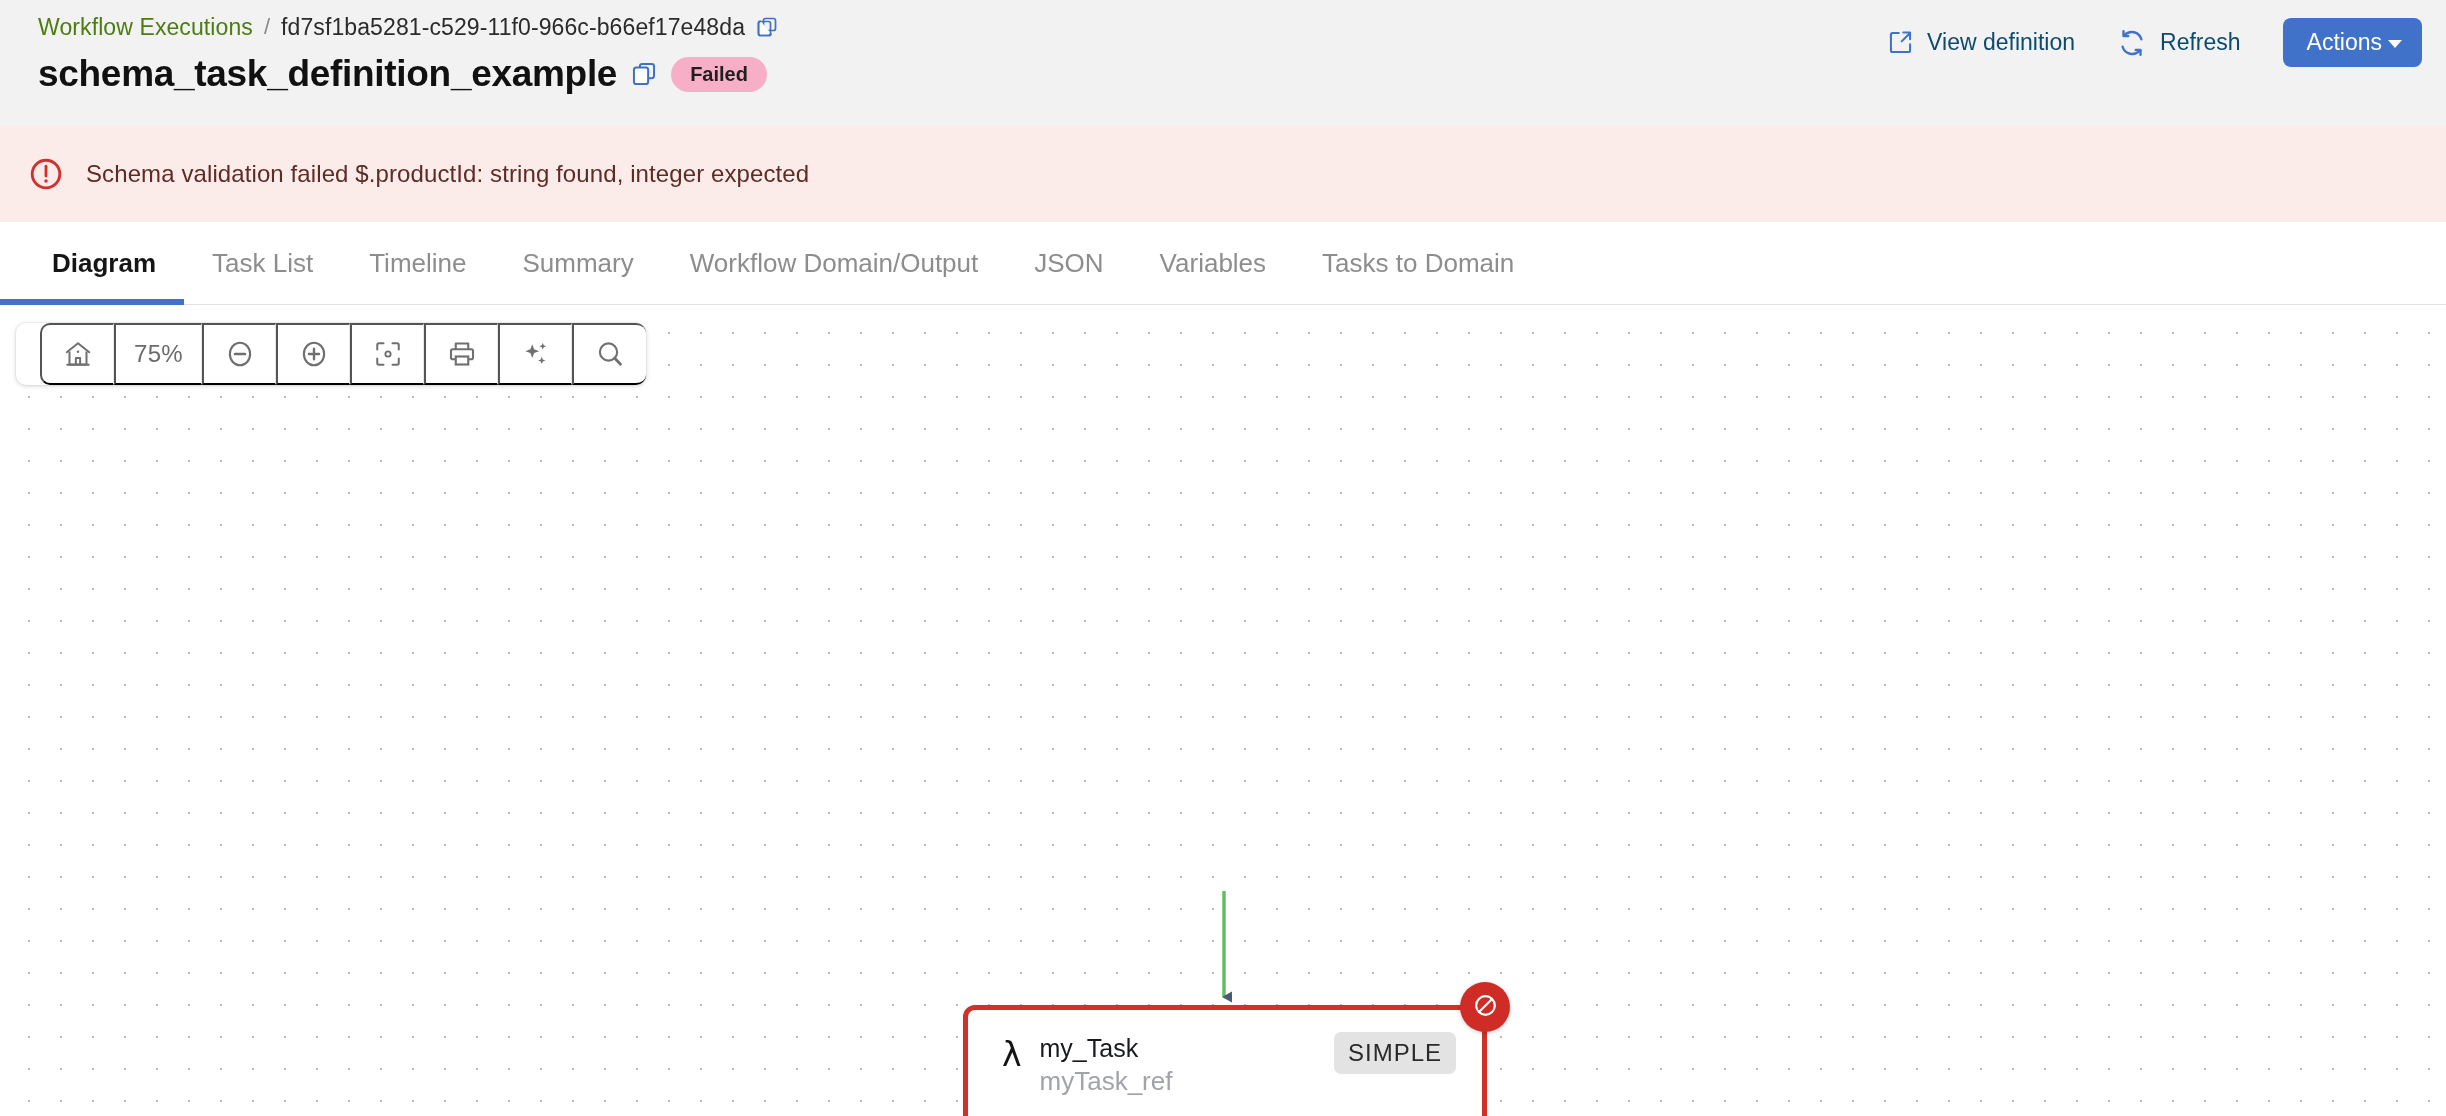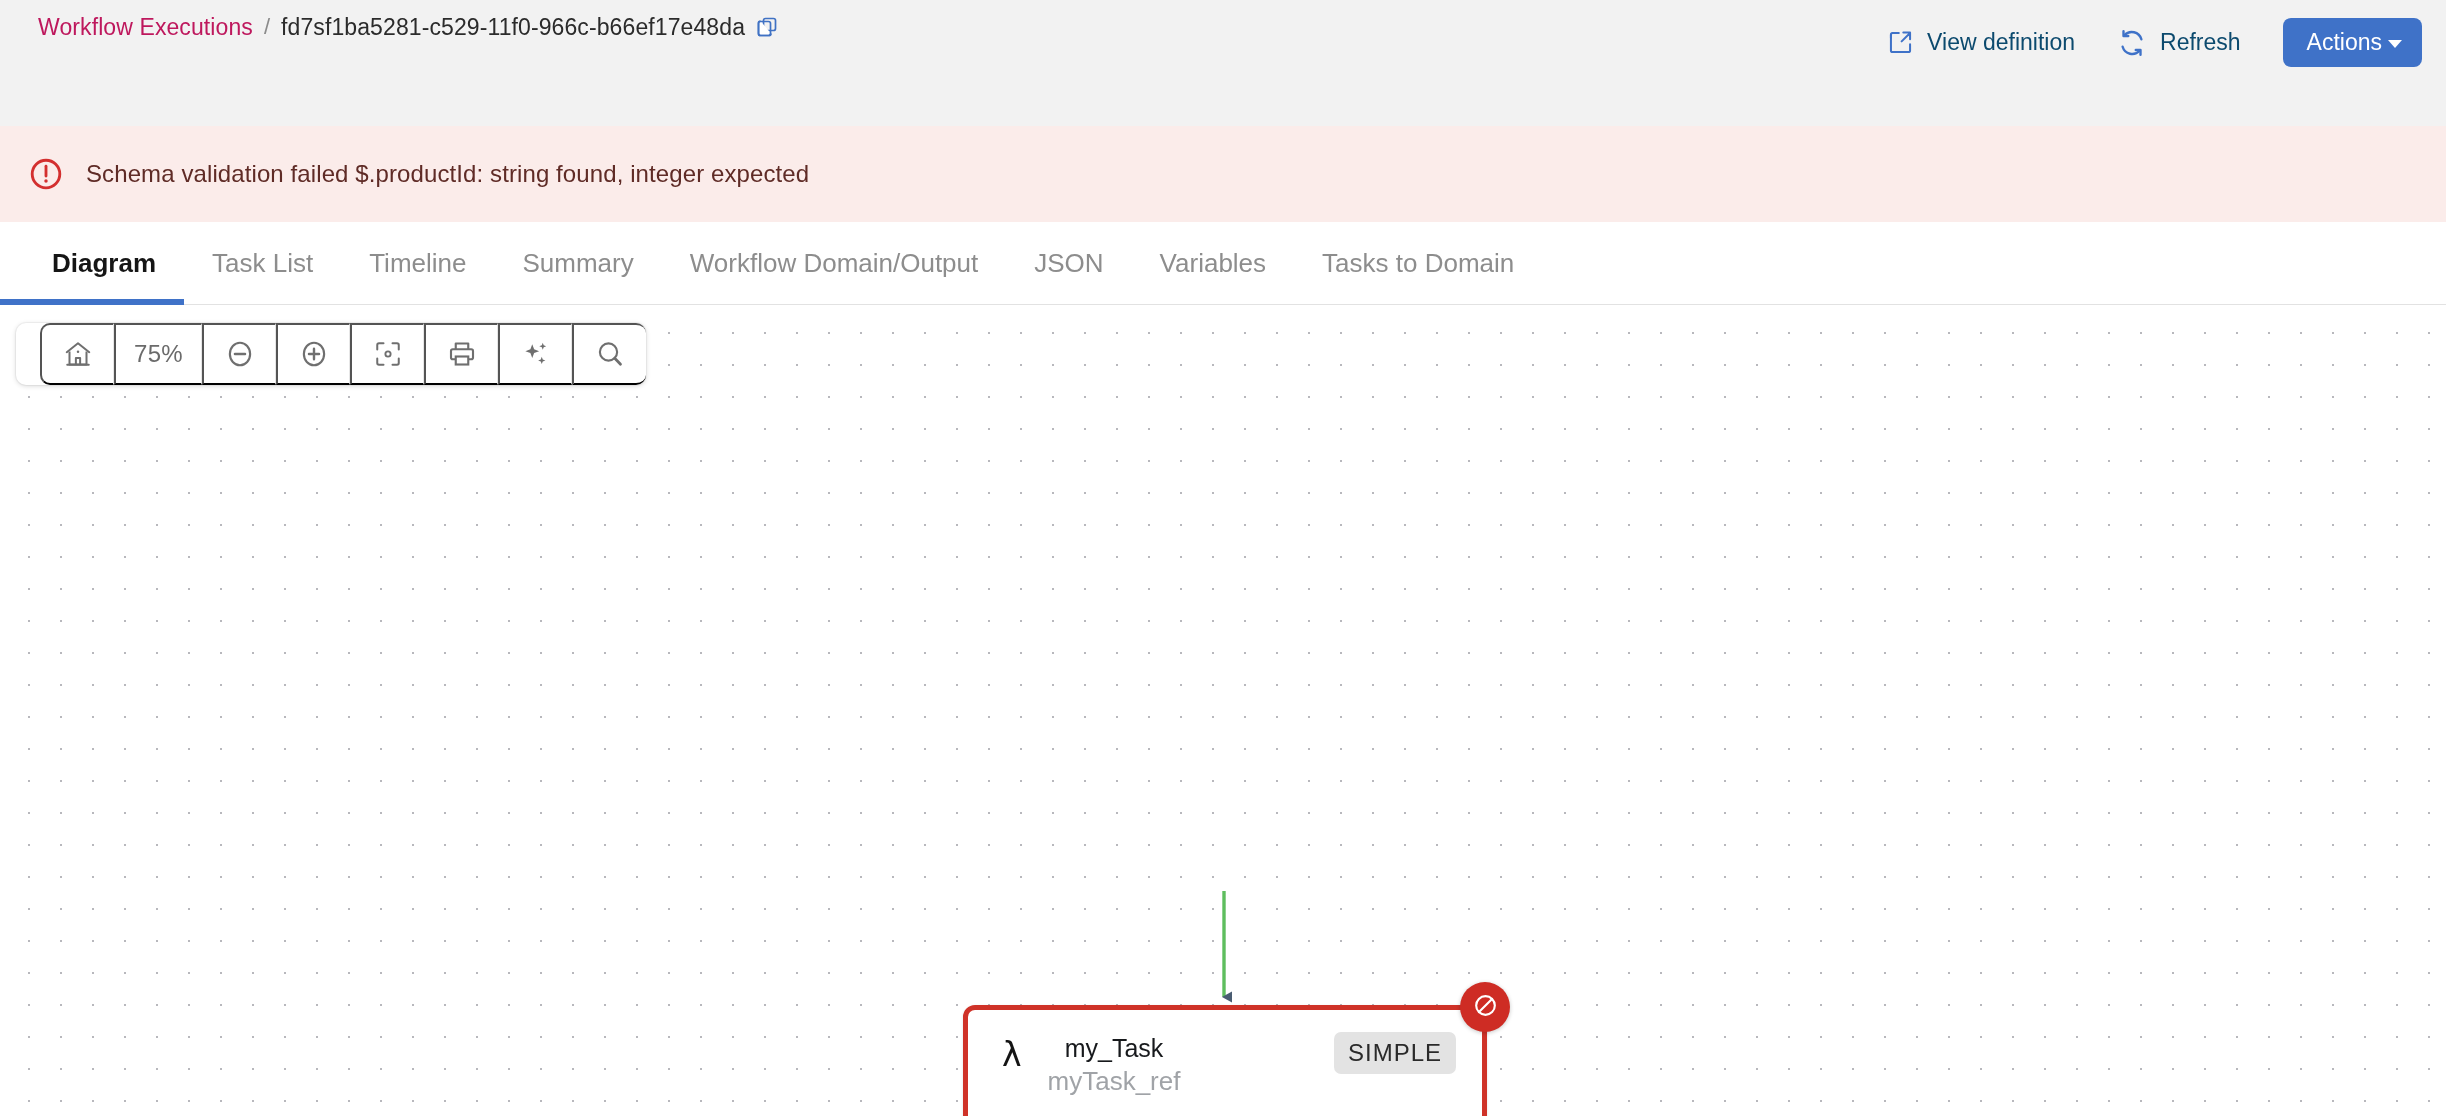--- a/index.html
+++ b/index.html
@@ -42,21 +42,21 @@
 
   .breadcrumb {
     display: flex;
     align-items: center;
     gap: 11px;
     height: 34px;
     font-size: 23px;
     color: #2b2b2b;
   }
   .breadcrumb-link {
-    color: #be185d;
+    color: #4d7c0f;
     cursor: pointer;
     font-size: 23px;
     letter-spacing: .1px;
   }
   .breadcrumb-sep { color: #8b8b8b; font-size: 22px; }
   .breadcrumb-id {
     color: #2b2b2b;
     font-size: 23px;
     letter-spacing: .1px;
   }
@@ -296,25 +296,24 @@
   .task-lambda {
     font-size: 33px;
     line-height: 1;
     color: #141414;
     font-weight: 500;
     padding-top: 4px;
     flex: 0 0 auto;
     font-family: "DejaVu Sans", sans-serif;
   }
   .task-texts {
-    margin-left: 26px;
+    margin-left: 18px;
     display: flex;
     flex-direction: column;
     gap: 4px;
-    text-align: center;
   }
   .task-title {
     font-size: 25px;
     color: #17191c;
     line-height: 1.15;
   }
   .task-sub {
     font-size: 26px;
     color: #a0a3a7;
     line-height: 1.15;
@@ -361,20 +360,30 @@
         <span class="breadcrumb-id">fd7sf1ba5281-c529-11f0-966c-b66ef17e48da</span>
         <span class="copy-icon">
           <svg width="22" height="22" viewBox="0 0 22 22" fill="none">
             <rect x="7.5" y="2.5" width="12" height="12" rx="2" stroke="#4072c4" stroke-width="1.7"></rect>
             <path d="M15 17.5a2 2 0 0 1-2 2H4.5a2 2 0 0 1-2-2V7a2 2 0 0 1 2-2" stroke="#4072c4" stroke-width="1.7" fill="#fff"></path>
             <rect x="2.5" y="5.5" width="12" height="14" rx="2" stroke="#4072c4" stroke-width="1.7" fill="none"></rect>
           </svg>
         </span>
       </div>
 
+      <div class="title-row">
+        <span class="page-title">schema_task_definition_example</span>
+        <span class="copy-icon copy-icon-lg">
+          <svg width="26" height="26" viewBox="0 0 22 22" fill="none">
+            <rect x="7.5" y="2.5" width="12" height="12" rx="2" stroke="#4072c4" stroke-width="1.7"></rect>
+            <rect x="2.5" y="5.5" width="12" height="14" rx="2" stroke="#4072c4" stroke-width="1.7" fill="#fff"></rect>
+          </svg>
+        </span>
+        <span class="status-badge">Failed</span>
+      </div>
     </div>
 
     <div class="header-right">
       <button class="hdr-action">
         <span>
           <svg width="27" height="27" viewBox="0 0 24 24" fill="none">
             <path d="M5 3.5h5.5M3.5 5v14a1.5 1.5 0 0 0 1.5 1.5h14a1.5 1.5 0 0 0 1.5-1.5v-5.5" stroke="#3f72c8" stroke-width="1.8" stroke-linecap="round"></path>
             <path d="M3.5 8V5a1.5 1.5 0 0 1 1.5-1.5h3" stroke="#3f72c8" stroke-width="1.8" stroke-linecap="round"></path>
             <path d="M13 11l7.5-7.5M14.5 3.2h6v6" stroke="#3f72c8" stroke-width="1.8" stroke-linecap="round" stroke-linejoin="round"></path>
           </svg>

